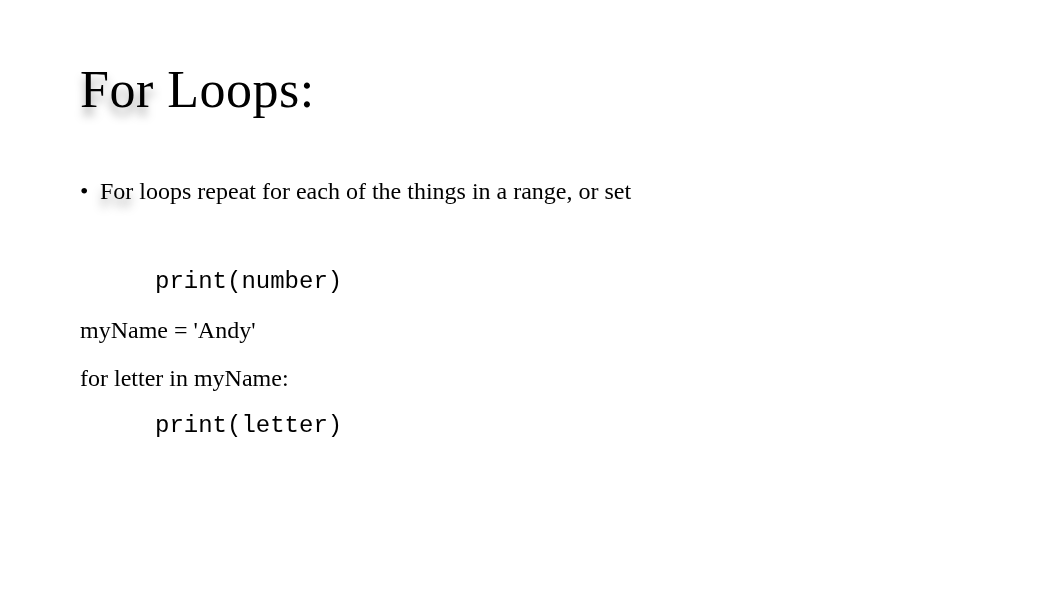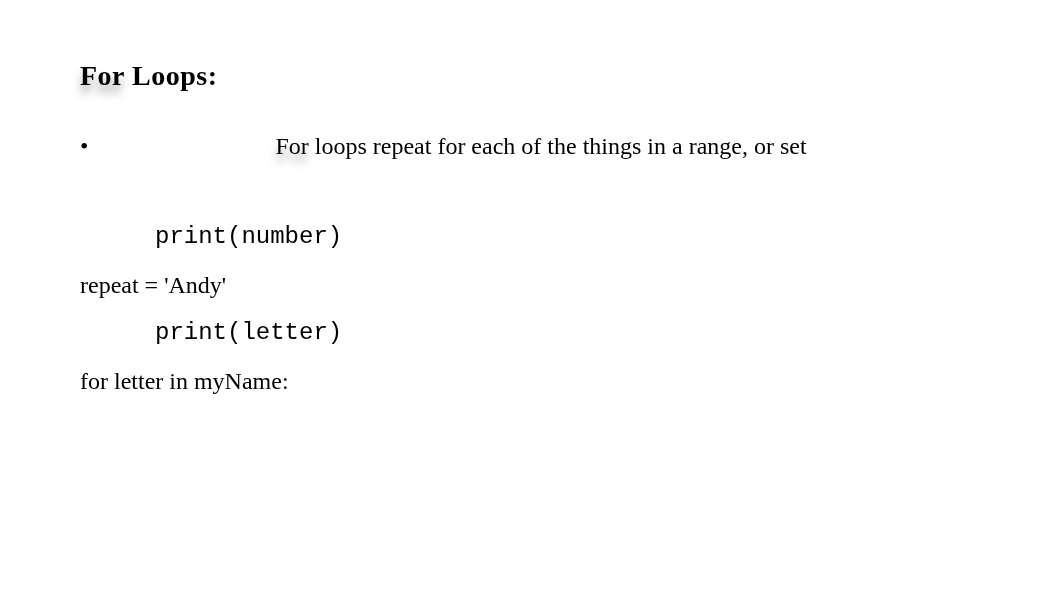--- a/index.html
+++ b/index.html
@@ -10,38 +10,37 @@
     body {
       width: 1062px;
       height: 598px;
       background: #ffffff;
       font-family: Georgia, 'Times New Roman', serif;
       color: #000000;
       padding: 60px 80px 40px 80px;
       overflow: hidden;
     }
     .title {
-      font-size: 28px;
-      font-weight: bold;
-      margin-bottom: 32px;
+      font-size: 52px;
+      font-weight: normal;
+      margin-bottom: 50px;
       letter-spacing: 0.5px;
     }
     .title .for-word {
       text-shadow: 0px 8px 10px rgba(0,0,0,0.35);
     }
     .bullets {
       list-style: none;
       margin-bottom: 45px;
     }
     .bullets li {
       font-size: 24px;
       line-height: 1.85;
       position: relative;
       padding-left: 20px;
-      text-align: center;
     }
     .bullets li::before {
       content: "•";
       position: absolute;
       left: 0;
       top: 0;
     }
     .bullets .for-word {
       text-shadow: 0px 8px 10px rgba(0,0,0,0.35);
     }
@@ -62,16 +61,16 @@
 <body>
 
 <h1 class="title"><span class="for-word">For</span><span>  Loops:</span></h1>
 
 <ul class="bullets">
   <li><span class="for-word">For</span><span> loops</span><span> repeat for each of the things in a range, or set</span></li>
 </ul>
 
 <div class="code-block">
   <div class="code-line indent">print(number)</div>
-  <div class="code-line">repeat = 'Andy'</div>
+  <div class="code-line">myName = 'Andy'</div>
+  <div class="code-line">for letter in myName:</div>
   <div class="code-line indent">print(letter)</div>
-  <div class="code-line">for letter in myName:</div>
 </div>
 
 </body></html>

